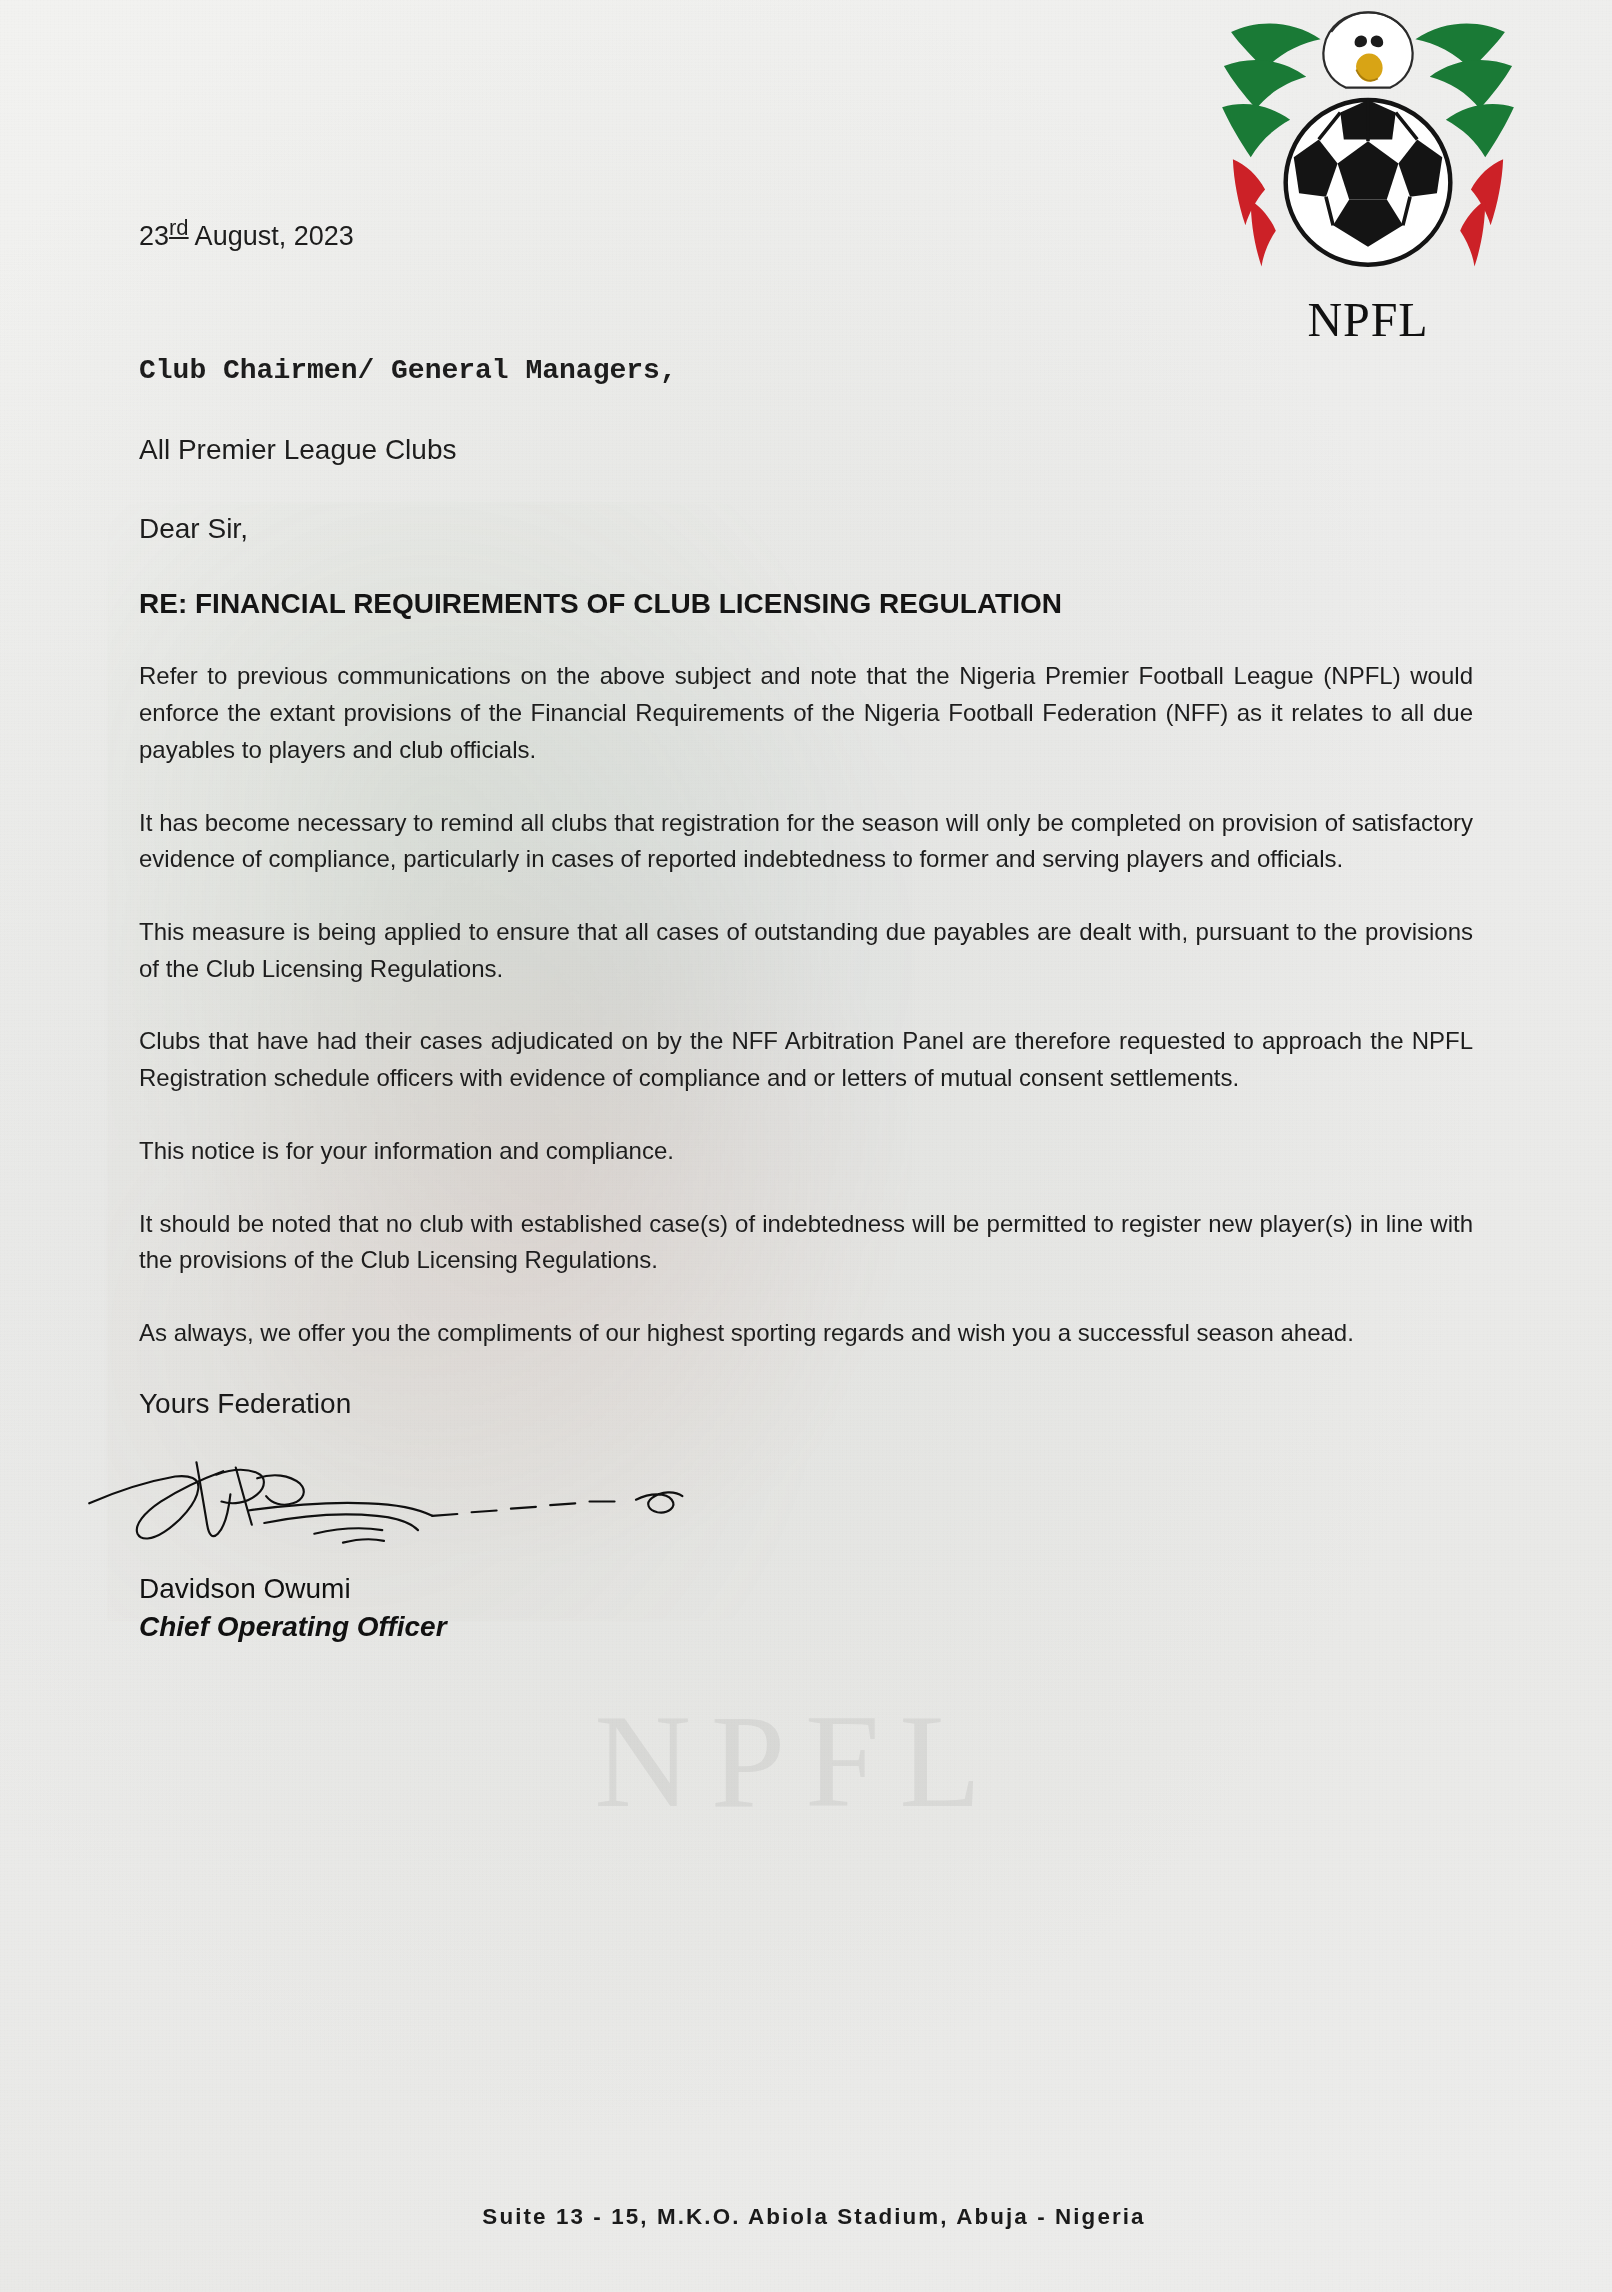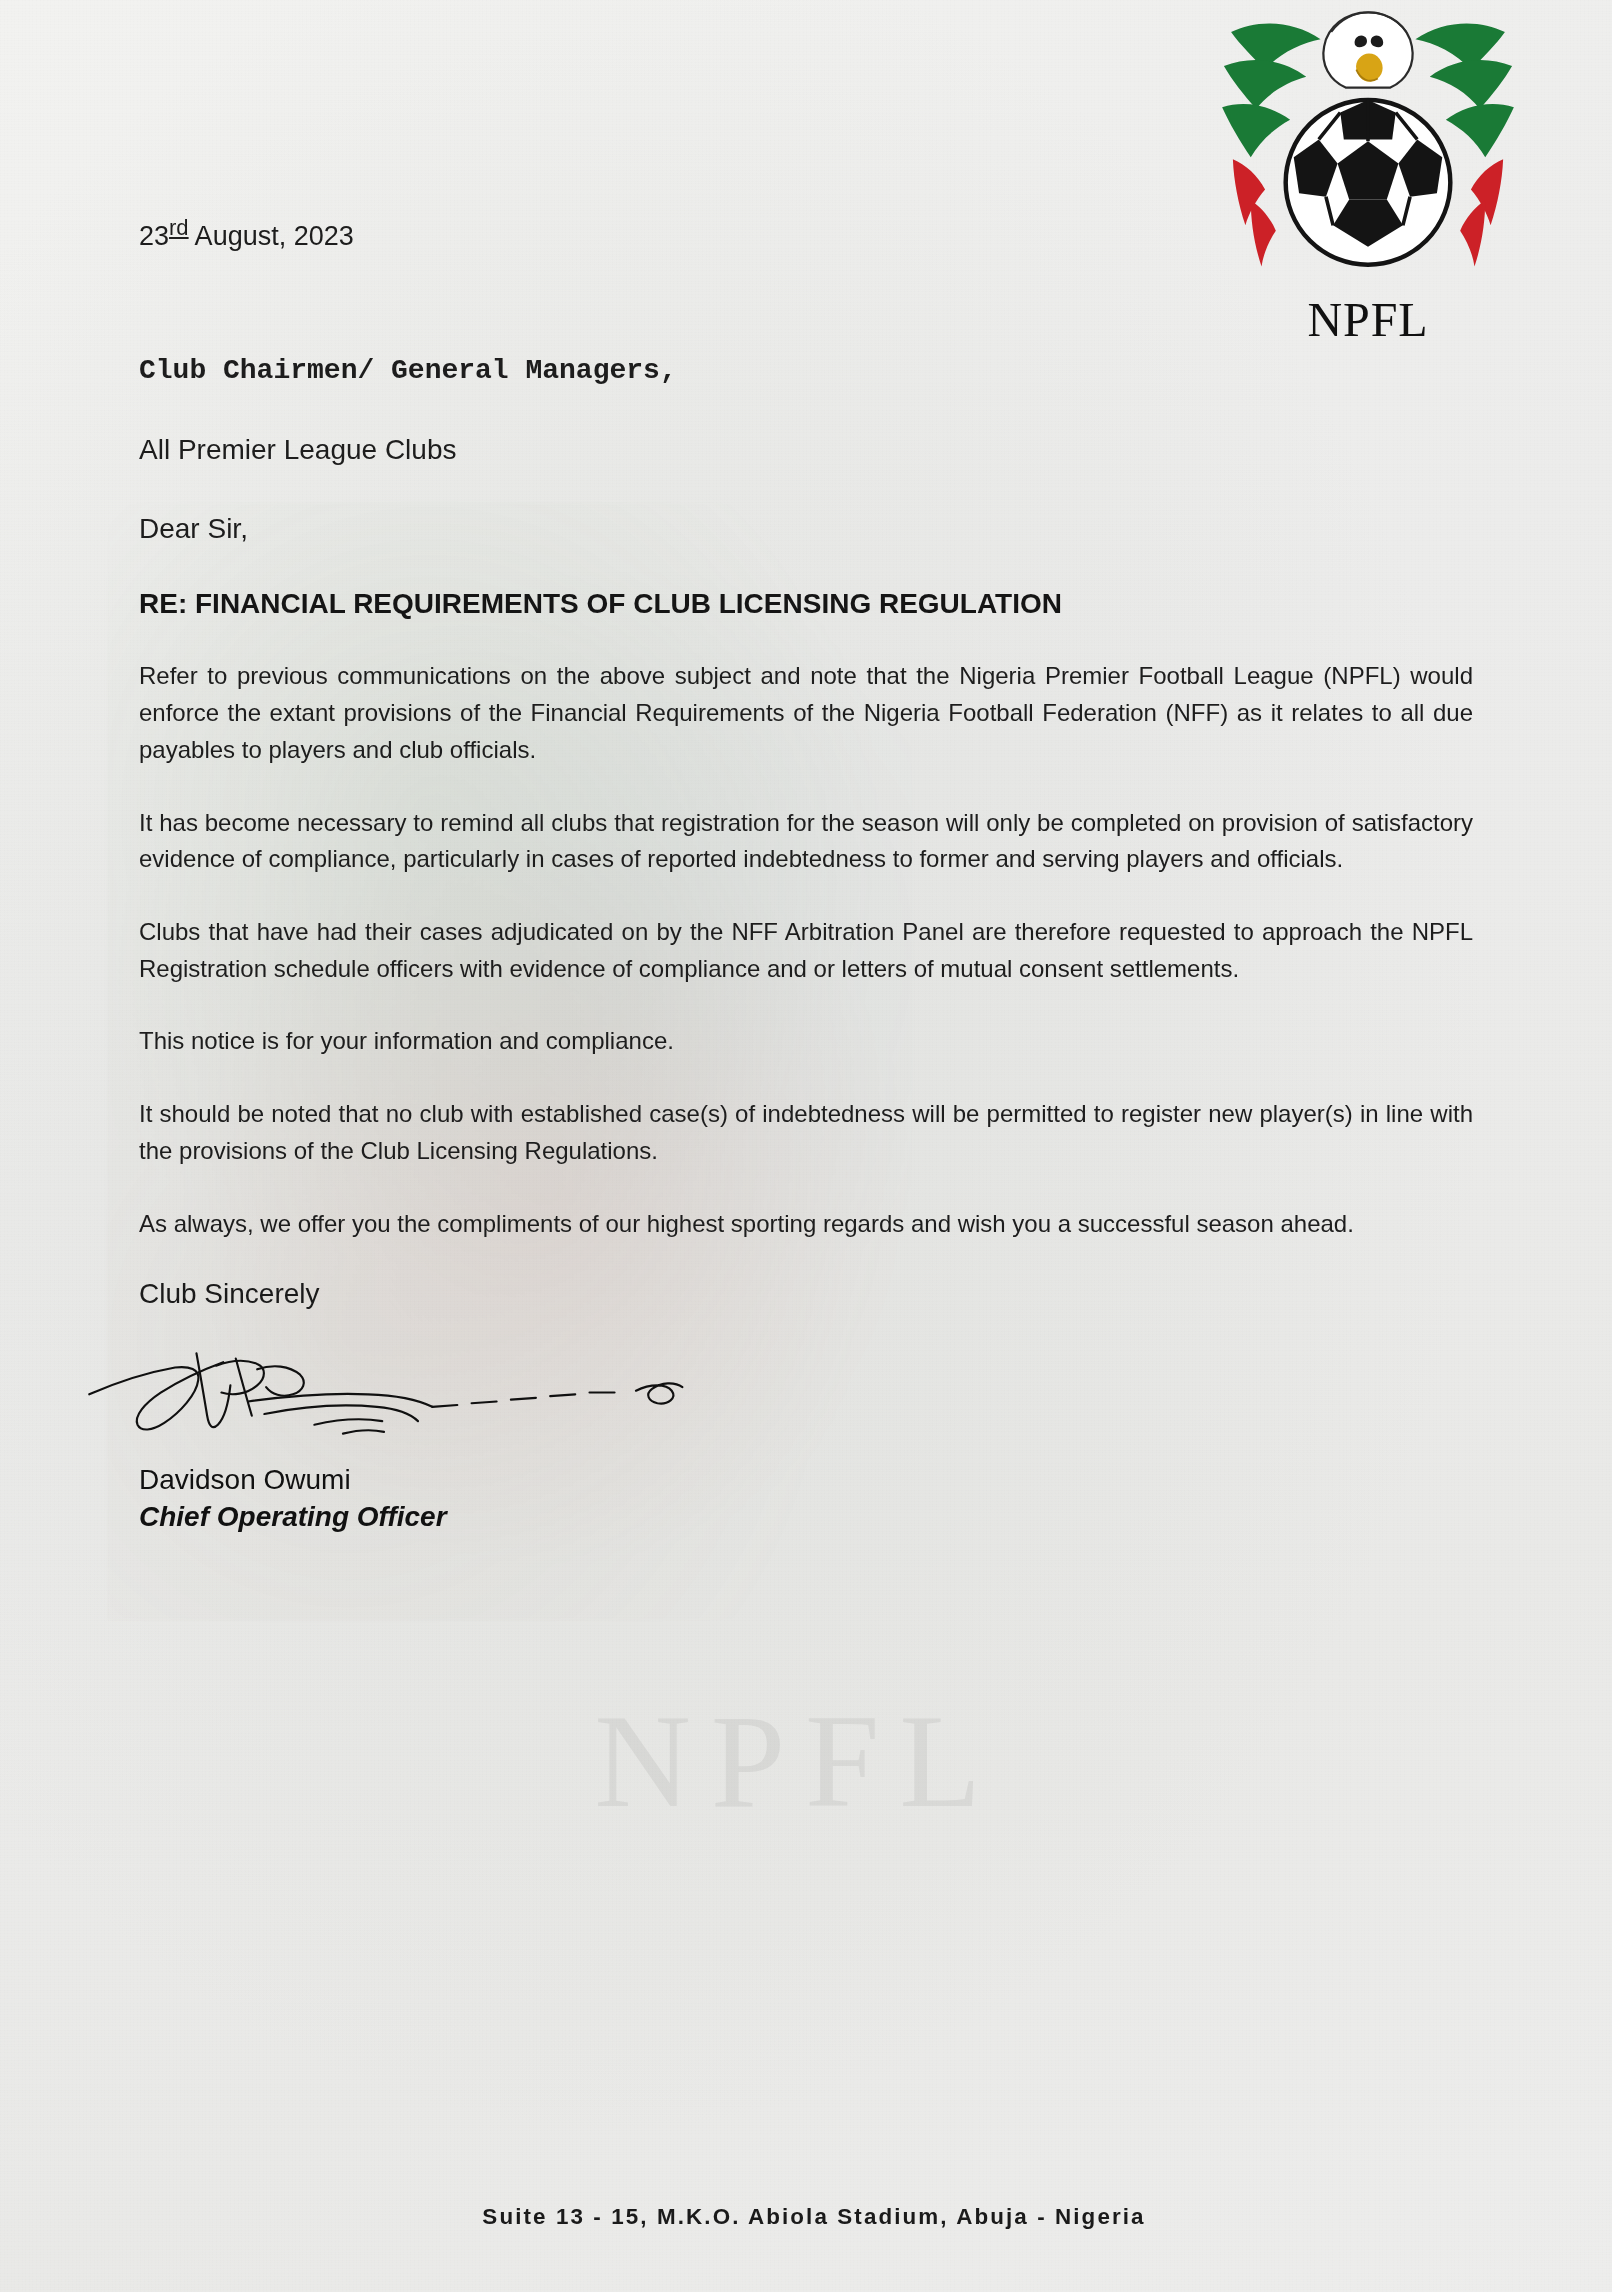--- a/index.html
+++ b/index.html
@@ -227,26 +227,27 @@
     <div class="salutation-block">
       <p class="line bold">Club Chairmen/ General Managers,</p>
       <p class="line">All Premier League Clubs</p>
       <p class="line">Dear Sir,</p>
     </div>
 
     <p class="subject">RE: FINANCIAL REQUIREMENTS OF CLUB LICENSING REGULATION</p>
 
     <p class="para">Refer to previous communications on the above subject and note that the Nigeria Premier Football League (NPFL) would enforce the extant provisions of the Financial Requirements of the Nigeria Football Federation (NFF) as it relates to all due payables to players and club officials.</p>
     <p class="para">It has become necessary to remind all clubs that registration for the season will only be completed on provision of satisfactory evidence of compliance, particularly in cases of reported indebtedness to former and serving players and officials.</p>
+    <p class="para">This measure is being applied to ensure that all cases of outstanding due payables are dealt with, pursuant to the provisions of the Club Licensing Regulations.</p>
     <p class="para">Clubs that have had their cases adjudicated on by the NFF Arbitration Panel are therefore requested to approach the NPFL Registration schedule officers with evidence of compliance and or letters of mutual consent settlements.</p>
     <p class="para">This notice is for your information and compliance.</p>
     <p class="para">It should be noted that no club with established case(s) of indebtedness will be permitted to register new player(s) in line with the provisions of the Club Licensing Regulations.</p>
     <p class="para">As always, we offer you the compliments of our highest sporting regards and wish you a successful season ahead.</p>
 
-    <p class="closing">Club Sincerely</p>
+    <p class="closing">Yours Federation</p>
 
     <div class="signature">
       <svg viewBox="0 0 780 150" xmlns="http://www.w3.org/2000/svg">
         <g fill="none" stroke="#101010" stroke-width="2.4" stroke-linecap="round" stroke-linejoin="round">
           <path d="M8 72 C 40 58, 70 48, 104 42 C 120 40, 132 44, 130 56 C 128 72, 110 92, 92 104 C 78 113, 66 114, 62 106 C 58 96, 70 82, 88 70 C 110 56, 136 44, 158 36"></path>
           <path d="M128 26 C 132 48, 136 72, 140 96 C 142 108, 146 112, 152 106 C 160 98, 164 80, 166 62"></path>
           <path d="M150 40 C 166 34, 182 32, 196 38 C 206 42, 206 54, 196 62 C 184 72, 168 74, 156 70"></path>
           <path d="M172 32 C 178 54, 184 76, 190 96"></path>
           <path d="M196 44 C 214 38, 232 40, 244 50 C 252 58, 248 68, 236 72 C 224 76, 212 72, 206 64"></path>
           <path d="M186 80 C 230 74, 276 70, 320 72 C 352 73, 376 78, 392 86"></path>

